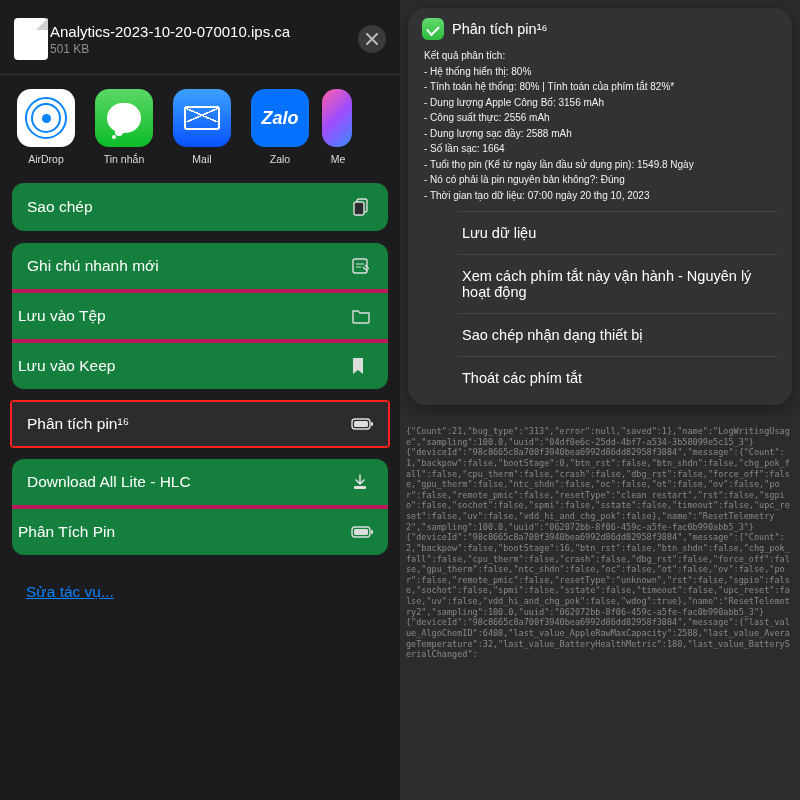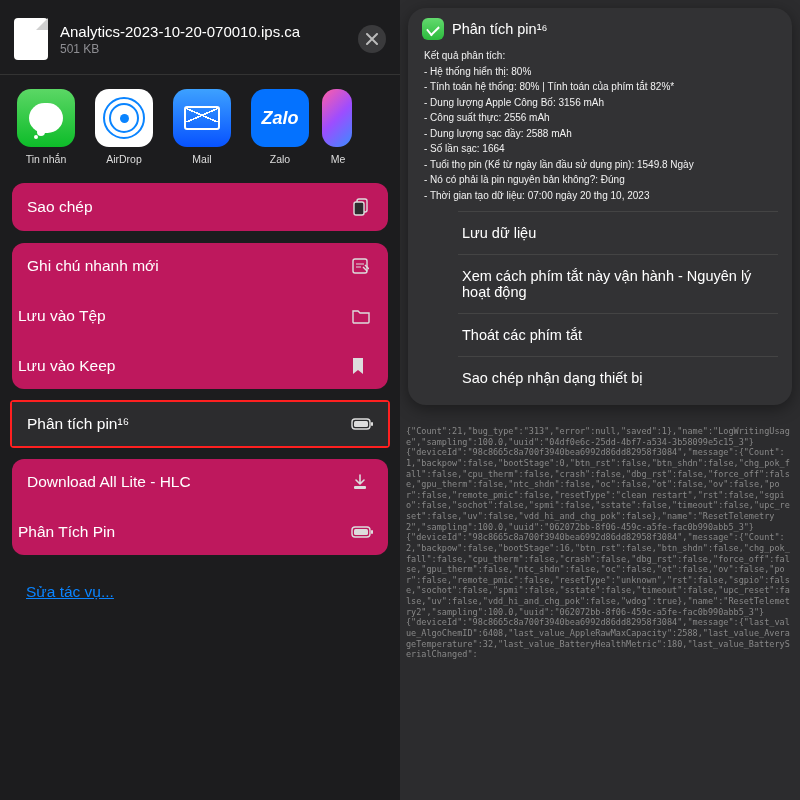--- a/index.html
+++ b/index.html
@@ -8,21 +8,21 @@
       background: #c0c0c0;
       font-family: -apple-system, BlinkMacSystemFont, "Segoe UI", Arial, sans-serif;
       display: flex;
       overflow: hidden;
     }
     .panel { height: 800px; position: relative; }
     .left { width: 400px; background: #1c1c1e; color: #fff; }
     .right { width: 400px; background: #2c2c2e; color: #fff; position: relative; overflow: hidden; }
 
     
-    .file-header { display: flex; align-items: center; padding: 18px 14px 8px; gap: 12px; }
+    .file-header { display: flex; align-items: center; padding: 18px 14px 8px; gap: 2px; }
     .file-icon { width: 34px; height: 42px; background: #fff; border-radius: 4px; position: relative; }
     .file-icon::before { content: ""; position: absolute; top: 0; right: 0; width: 12px; height: 12px; background: linear-gradient(135deg, transparent 48%, #d0d0d0 52%); }
     .file-meta { flex: 1; }
     .file-name { font-size: 15px; color: #fff; font-weight: 500; }
     .file-size { font-size: 12px; color: #8e8e93; margin-top: 2px; }
     .close-btn { width: 28px; height: 28px; border-radius: 50%; background: #3a3a3c; display: flex; align-items: center; justify-content: center; color: #bbb; font-size: 15px; }
 
     .divider { height: 1px; background: #333; margin: 6px 0 0; }
 
     .apps-row { display: flex; padding: 14px 10px 18px; gap: 6px; overflow: hidden; }
@@ -40,21 +40,21 @@
     .bubble::after { content:""; position:absolute; bottom:-3px; left:8px; width:8px; height:8px; background:#fff; border-radius:50%; box-shadow: -5px 5px 0 -2px #fff;}
 
     .ai-mail { background: linear-gradient(180deg,#3da1ff,#0752ff); }
     .envelope { width: 36px; height: 24px; border: 2px solid #fff; border-radius: 3px; position: relative; }
     .envelope::after { content:""; position:absolute; top:0; left:0; right:0; height:14px; background: linear-gradient(to bottom right, transparent 48%, #fff 48%, #fff 54%, transparent 54%), linear-gradient(to bottom left, transparent 48%, #fff 48%, #fff 54%, transparent 54%); }
 
     .ai-zalo { background: #0472ff; }
     .zalo-text { font-family: Arial; color:#fff; font-weight:700; font-size:18px; font-style: italic;}
     .ai-mes { background: linear-gradient(135deg,#ff5ea6,#9d4dff,#3b8cff); }
 
-    .action-card { margin: 0 12px 12px; background: #be185d; border-radius: 12px; }
+    .action-card { margin: 0 12px 12px; background: #15803d; border-radius: 12px; }
     .action-row { display:flex; align-items:center; justify-content:space-between; padding: 14px 15px; font-size: 15.5px; color: #fff; }
     .action-row + .action-row { border-top: 4px solid #be185d; padding-left: 6px; }
     .action-icon { color: #ccc; font-size: 16px; width: 22px; text-align: center; }
 
     .highlight { border: 2px solid #ff2020; border-radius: 4px; margin: -1px 10px; padding: 0; }
     .highlight .action-row { padding: 13px 15px; }
 
     .edit-actions { padding: 16px 26px; font-size: 15.5px; color: #0a84ff; text-decoration: underline; }
 
     
@@ -90,30 +90,30 @@
       <svg width="12" height="12" viewBox="0 0 12 12">
           <path d="M1 1 L11 11 M11 1 L1 11" stroke="#bbb" stroke-width="2" stroke-linecap="round"></path>
         </svg>
     </div>
   </div>
 
   <div class="divider"></div>
 
   <div class="apps-row">
     <div class="app-item">
+      <div class="app-icon ai-airdrop">
+          <div class="airdrop-inner"></div>
+        </div>
+      <div class="app-label">AirDrop</div>
+    </div>
+    <div class="app-item">
       <div class="app-icon ai-msg">
           <div class="bubble"></div>
         </div>
       <div class="app-label">Tin nhắn</div>
-    </div>
-    <div class="app-item">
-      <div class="app-icon ai-airdrop">
-          <div class="airdrop-inner"></div>
-        </div>
-      <div class="app-label">AirDrop</div>
     </div>
     <div class="app-item">
       <div class="app-icon ai-mail">
           <div class="envelope"></div>
         </div>
       <div class="app-label">Mail</div>
     </div>
     <div class="app-item">
       <div class="app-icon ai-zalo">
           <span class="zalo-text">Zalo</span>
@@ -225,18 +225,18 @@
         <div>- Công suất thực:  2556 mAh</div>
         <div>- Dung lượng sạc đầy:   2588 mAh</div>
         <div>- Số lần sạc: 1664</div>
         <div>- Tuổi thọ pin (Kể từ ngày lần đầu sử dụng pin): 1549.8 Ngày</div>
         <div>- Nó có phải là pin nguyên bản không?:   Đúng</div>
         <div>- Thời gian tạo dữ liệu:   07:00 ngày 20 thg 10, 2023</div>
       </div>
       <div class="notif-buttons">
         <div class="btn">Lưu dữ liệu</div>
         <div class="btn">Xem cách phím tắt này vận hành - Nguyên lý hoạt động</div>
+        <div class="btn">Sao chép nhận dạng thiết bị</div>
         <div class="btn">Thoát các phím tắt</div>
-        <div class="btn">Sao chép nhận dạng thiết bị</div>
       </div>
     </div>
   </div>
 </div>
 
 </body></html>

